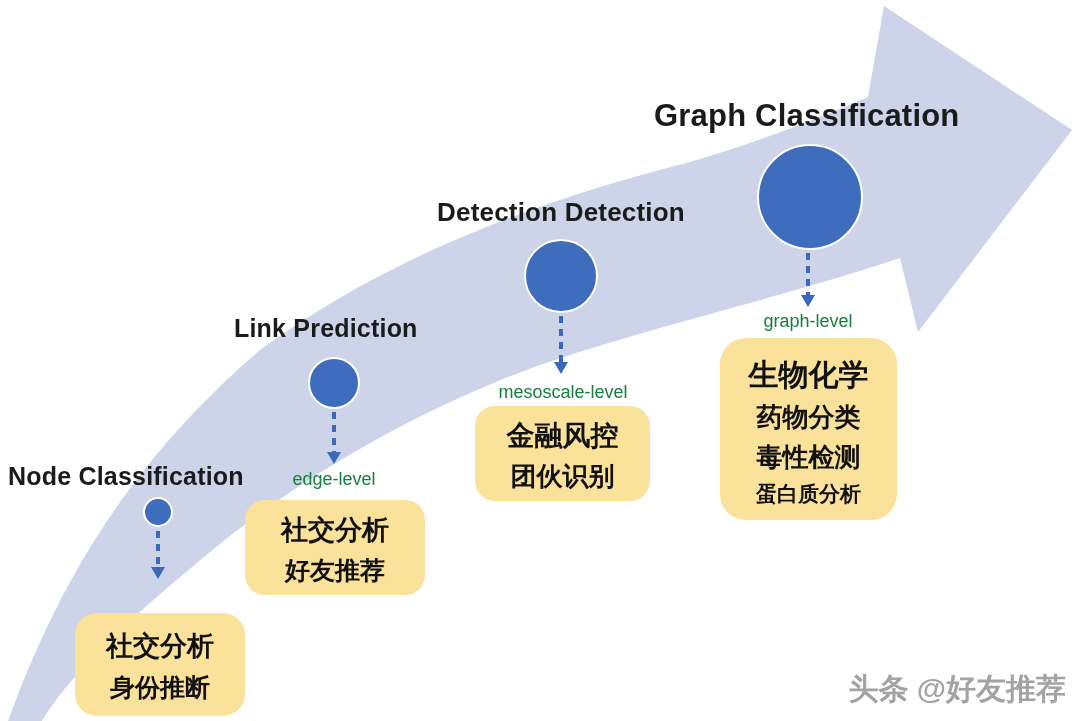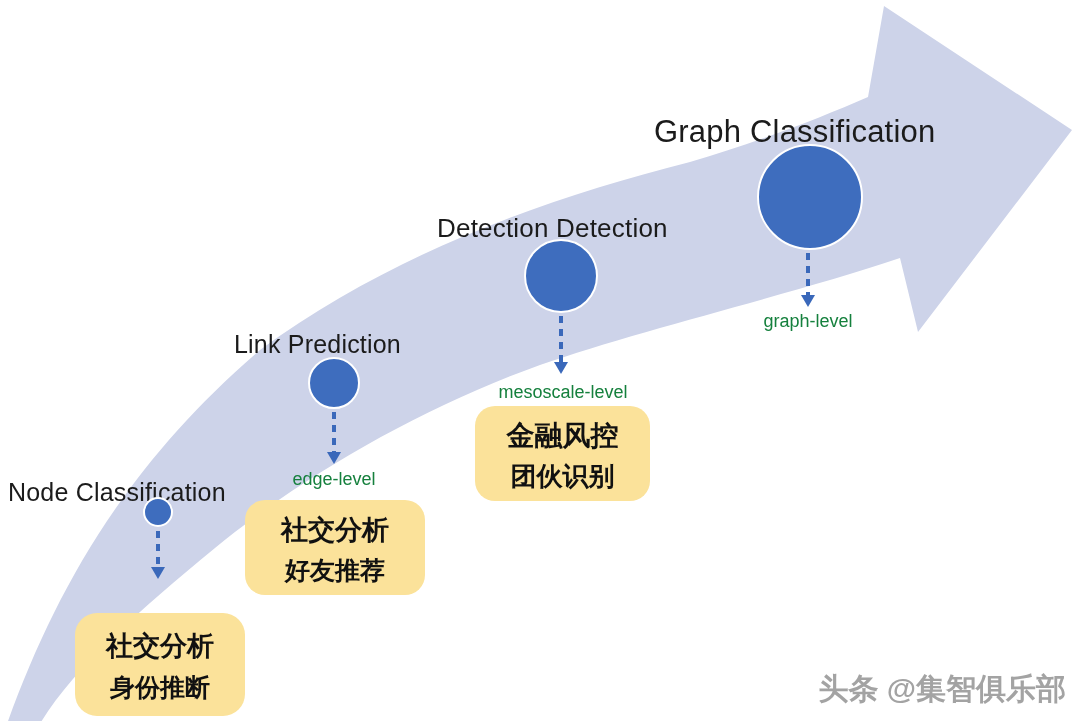--- a/index.html
+++ b/index.html
@@ -7,21 +7,21 @@
     position:relative;
     width:1080px;height:721px;
     overflow:hidden;
     background:#ffffff;
     font-family:"Liberation Sans","DejaVu Sans",sans-serif;
   }
   .arrow-svg{position:absolute;left:0;top:0;width:1080px;height:721px;}
   .arrow-svg path{fill:#cdd3e9;}
 
   
-  .title{position:absolute;font-weight:400;color:#1b1b1b;white-space:nowrap;letter-spacing:0.2px;margin-top:16px;}
+  .title{position:absolute;font-weight:700;color:#1b1b1b;white-space:nowrap;letter-spacing:0.2px;}
   .s1-title{left:8px;top:462px;font-size:25px;}
   .s2-title{left:234px;top:314px;font-size:25px;}
   .s3-title{left:437px;top:197px;font-size:26px;}
   .s4-title{left:654px;top:98px;font-size:31px;}
 
   
   .circle{position:absolute;border-radius:50%;background:#3e6dbe;border:2px solid #ffffff;box-sizing:border-box;}
   .s1-circle{left:143px;top:497px;width:30px;height:30px;}
   .s2-circle{left:308px;top:357px;width:52px;height:52px;}
   .s3-circle{left:524px;top:239px;width:74px;height:74px;}
@@ -123,16 +123,22 @@
   <div class="ybox s3-box">
     <div class="bl">金融风控</div>
     <div class="bl">团伙识别</div>
   </div>
 
   <div class="title s4-title">Graph Classification</div>
   <div class="circle s4-circle"></div>
   <div class="conn s4-conn"></div>
   <div class="tri s4-tri"></div>
   <div class="lvl s4-lvl">graph-level</div>
+  <div class="ybox s4-box">
+    <div class="bl">生物化学</div>
+    <div class="bl">药物分类</div>
+    <div class="bl">毒性检测</div>
+    <div class="bl">蛋白质分析</div>
+  </div>
 
-  <div class="watermark">头条 @集智俱乐部</div>
+  <div class="watermark">头条 @好友推荐</div>
 
 </div>
 
 </body></html>

